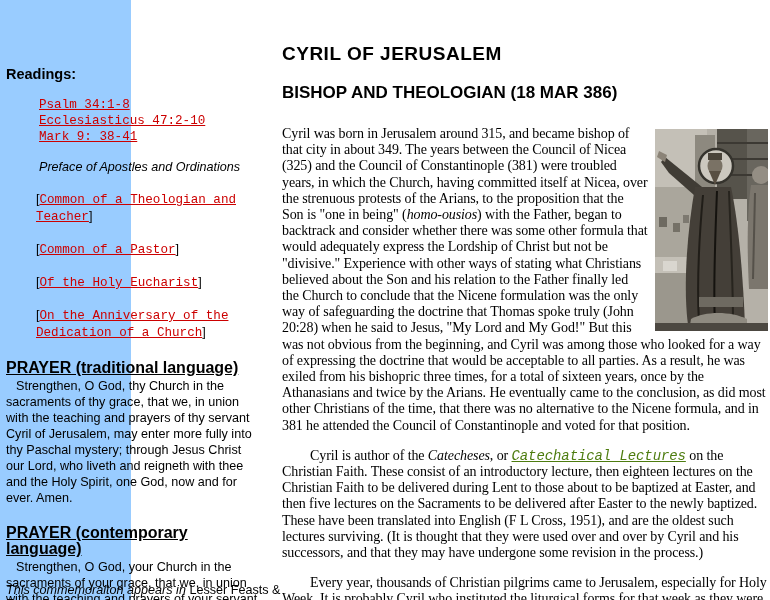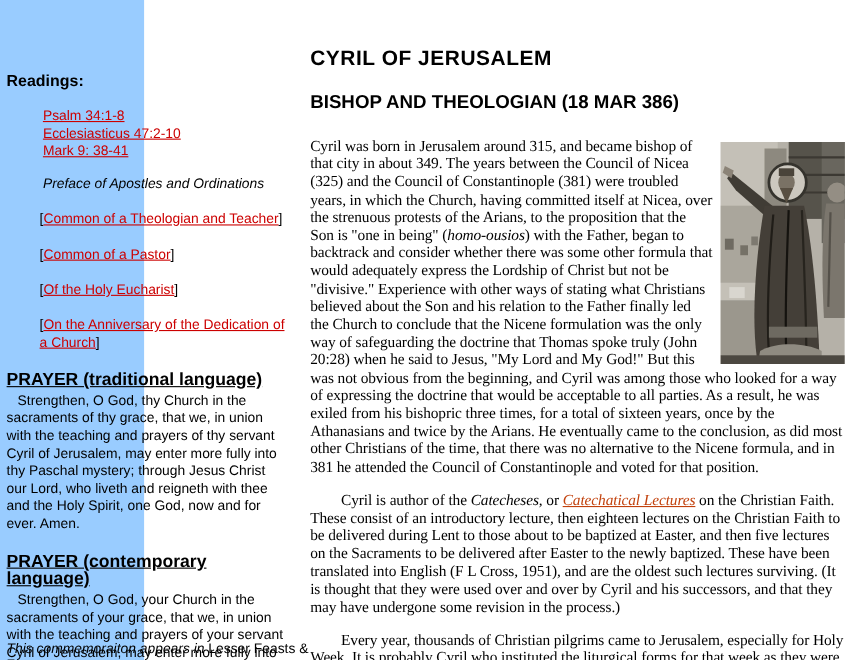--- a/index.html
+++ b/index.html
@@ -5,21 +5,21 @@
   html,body{margin:0;padding:0;}
   body{
     width:770px;height:600px;overflow:hidden;position:relative;
     background:#ffffff;color:#000;
     font-family:"Liberation Sans",sans-serif;
   }
   .blue-stripe{
     position:absolute;left:0;top:0;width:131px;height:600px;
     background:#99ccff;
   }
-  a{cursor:pointer;}
+  a{cursor:pointer;font-family:Liberation Mono, monospace;}
   .red-link{color:#cc0000;text-decoration:underline;}
 
   
   .sidebar{
     position:absolute;left:6px;top:66px;width:258px;
     font-size:12.6px;line-height:16px;
   }
   .readings-heading{font-size:14.5px;font-weight:bold;margin:0 0 15px 0;}
   .reading-links{margin-left:33px;}
   .reading-links a{display:block;}
@@ -50,21 +50,21 @@
     font-size:14px;line-height:16.2px;letter-spacing:-0.1px;
     text-align:left;
   }
   .para1{margin:26px 0 0 0;}
   .para-indent{margin:14px 0 0 0;text-indent:28px;}
   .engraving{
     float:right;width:113px;height:202px;margin:3px 0 4px 7px;
     display:block;
   }
   .ital{font-style:italic;}
-  .text-link{color:#c2410c;text-decoration:underline;font-style:italic;}
+  .text-link{color:#4d7c0f;text-decoration:underline;font-style:italic;}
 </style>
 </head>
 <body>
 
 <div class="blue-stripe"></div>
 
 <div class="sidebar">
   <div class="readings-heading">Readings:</div>
 
   <div class="reading-links">

